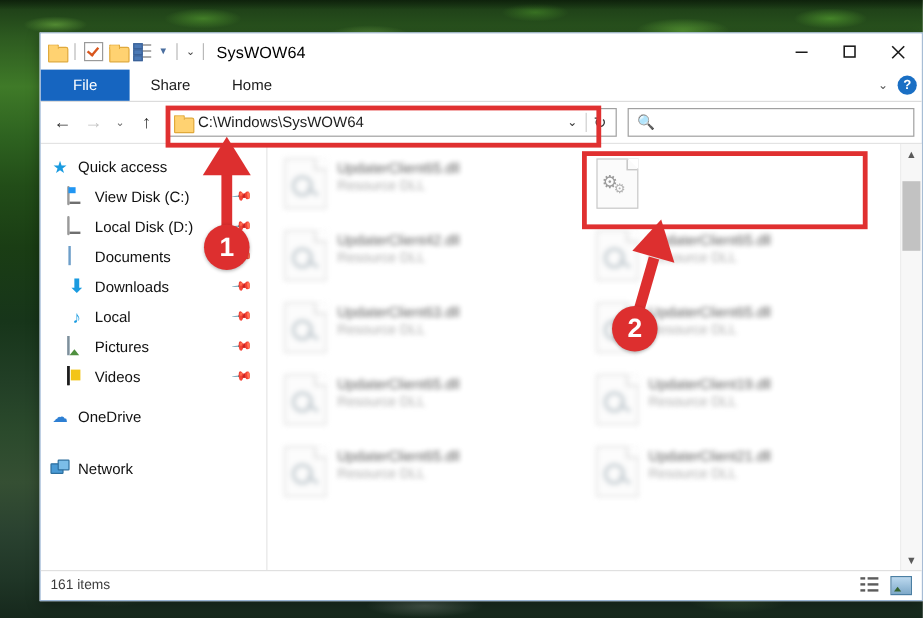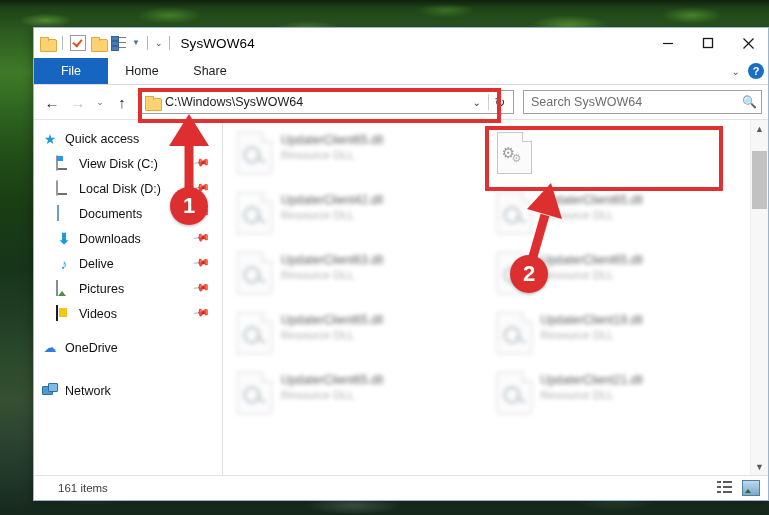--- a/index.html
+++ b/index.html
@@ -273,21 +273,21 @@
     display:flex; flex-direction:column; align-items:center; flex:none;
   }
   .sb-arrow { height:17px; width:17px; display:flex; align-items:center; justify-content:center;
     font-size:9px; color:#5a5a5a; flex:none;}
   .sb-track { flex:1; width:17px; position:relative; }
   .sb-thumb { position:absolute; left:1px; top:14px; width:15px; height:58px; background:#c2c2c2; }
 
   
   .statusbar {
     height: 24px; background:#fff; border-top:1px solid #e0e0e0;
-    display:flex; align-items:center; padding: 0 24px; flex:none; position:relative;
+    display:flex; align-items:center; padding: 0 8px; flex:none; position:relative;
   }
   .status-text { font-size: 11.5px; color:#3c3c3c; }
   .status-views { position:absolute; right: 8px; display:flex; gap:9px; align-items:center; }
   .vbtn-details { width:16px; height:14px; position:relative; }
   .vbtn-details .bar { position:absolute; left:0; width:4px; height:2px; background:#5c5c5c; }
   .vbtn-details .ln  { position:absolute; left:6px; width:9px; height:2px; background:#5c5c5c; }
   .vbtn-tiles {
     width:16px; height:14px; background:linear-gradient(#bcd9ef,#7ea9c9);
     border:1px solid #4b7fa3;
   }
@@ -362,22 +362,22 @@
         <svg width="13" height="13" viewBox="0 0 13 13">
             <line x1="1.5" y1="1.5" x2="11.5" y2="11.5" stroke="#1a1a1a" stroke-width="1.3"></line>
             <line x1="11.5" y1="1.5" x2="1.5" y2="11.5" stroke="#1a1a1a" stroke-width="1.3"></line>
           </svg>
       </div>
     </div>
   </div>
 
   <div class="ribbon">
     <div class="tab file">File</div>
+    <div class="tab">Share</div>
     <div class="tab">Home</div>
-    <div class="tab">Share</div>
     <div class="ribbon-right">
       <span class="chev">⌄</span>
       <span class="help-ico">?</span>
     </div>
   </div>
 
   <div class="addrrow">
     <div class="navbtn">←</div>
     <div class="navbtn dim">→</div>
     <div class="navbtn small">⌄</div>
@@ -385,21 +385,20 @@
 
     <div class="addrbox">
       <span class="folder-ico addr-folder"></span>
       <span class="addr-text">C:\Windows\SysWOW64</span>
       <span class="addr-caret">⌄</span>
       <span class="addr-divider"></span>
       <span class="addr-refresh">↻</span>
     </div>
 
     <div class="searchbox">
-      <span class="search-ph">Search SysWOW64</span>
       <span class="search-ico">🔍</span>
     </div>
   </div>
 
   <div class="body">
 
     <div class="sidebar">
       <div class="navitem">
         <span class="ic ic-star">★</span>
         <span class="nlabel">Quick access</span>
@@ -419,21 +418,21 @@
         <span class="nlabel">Documents</span>
         <span class="pin">📌</span>
       </div>
       <div class="navitem child">
         <span class="ic ic-dl">⬇</span>
         <span class="nlabel">Downloads</span>
         <span class="pin">📌</span>
       </div>
       <div class="navitem child">
         <span class="ic ic-music">♪</span>
-        <span class="nlabel">Delive</span>
+        <span class="nlabel">Local</span>
         <span class="pin">📌</span>
       </div>
       <div class="navitem child">
         <span class="ic"><span class="ic-pic"></span></span>
         <span class="nlabel">Pictures</span>
         <span class="pin">📌</span>
       </div>
       <div class="navitem child">
         <span class="ic"><span class="ic-vid"></span></span>
         <span class="nlabel">Videos</span>

